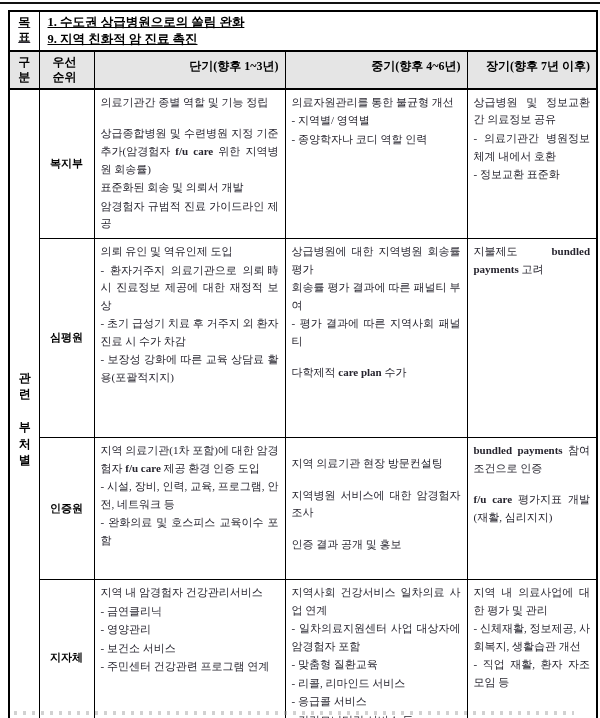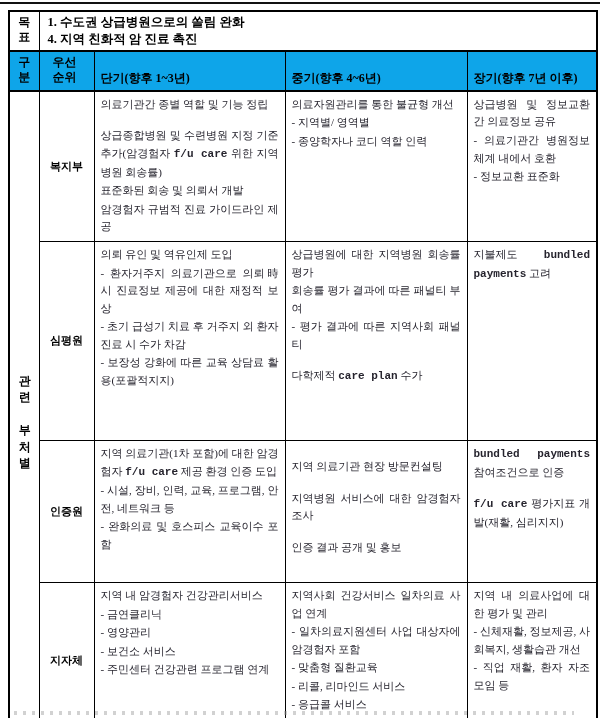--- a/index.html
+++ b/index.html
@@ -10,44 +10,44 @@
   }
   .topline{position:absolute;left:0;top:2px;width:600px;height:2px;background:#111;}
   table.plan{
     position:absolute;left:8px;top:10px;width:588px;
     border-collapse:collapse;table-layout:fixed;
     border:2px solid #000;
   }
   td{border:1px solid #000;vertical-align:top;padding:3px 6px;overflow:hidden;}
   col.c1{width:30px;} col.c2{width:55px;} col.c3{width:191px;} col.c4{width:182px;} col.c5{width:130px;}
 
-  tr.goal-row td{border-bottom:2px solid #000;background:#fff;}
-  tr.head-row td{border-bottom:2px solid #000;background:#0ea5e9;}
+  tr.goal-row td{border-bottom:2px solid #000;background:#fff;text-decoration:underline;}
+  tr.head-row td{border-bottom:2px solid #000;background:#e5e5e5;}
 
   .goal-cell{font-weight:bold;font-size:12.5px;line-height:1.35;color:#000;padding:2px 0 2px 8px;}
   .goal-line{white-space:nowrap;}
 
   .stack1{width:14px;margin:0 auto;word-break:break-all;text-align:center;
           font-weight:bold;font-size:12px;line-height:1.25;color:#000;}
   .stack2{width:28px;margin:0 auto;word-break:break-all;text-align:left;
           font-weight:bold;font-size:12px;line-height:1.25;color:#000;}
-  .head-label{text-align:left;font-weight:bold;font-size:12px;color:#000;padding-top:18px;}
+  .head-label{text-align:right;font-weight:bold;font-size:12px;color:#000;padding-top:6px;}
 
   td.vert-cell{vertical-align:middle;text-align:center;padding:0;}
   .vert-label{
     writing-mode:vertical-rl;text-orientation:upright;
     margin:0 auto;font-weight:bold;font-size:12px;color:#000;letter-spacing:4px;
   }
   td.agency-cell{vertical-align:middle;text-align:center;}
   .agency{font-weight:bold;font-size:11px;color:#000;}
 
   td.body-cell{font-size:11px;line-height:1.6;text-align:justify;padding:4px 6px;margin-left:40px;}
   .para{margin:0 0 1px 0;}
   .gap{height:13px;}
-  .para b{font-family:Liberation Mono, monospace;}
+  .para b{font-family:Liberation Serif, serif;}
 
   .cutoff{
     position:absolute;left:14px;top:711px;width:560px;height:4px;opacity:.45;
     background:repeating-linear-gradient(90deg,#9a9a9a 0 3px,transparent 3px 9px);
   }
 </style>
 </head>
 <body>
 
 <div class="topline"></div>
@@ -61,21 +61,21 @@
       <col class="c5">
   </colgroup>
 
   <tbody>
       <tr class="goal-row">
     <td>
       <div class="stack1">목표</div>
     </td>
     <td colspan="4" class="goal-cell">
       <div class="goal-line">1.  수도권 상급병원으로의 쏠림 완화</div>
-      <div class="goal-line">4.  지역 친화적 암 진료 촉진</div>
+      <div class="goal-line">9.  지역 친화적 암 진료 촉진</div>
     </td>
   </tr>
 
   <tr class="head-row">
     <td>
       <div class="stack1">구분</div>
     </td>
     <td>
       <div class="stack2">우선순위</div>
     </td>

